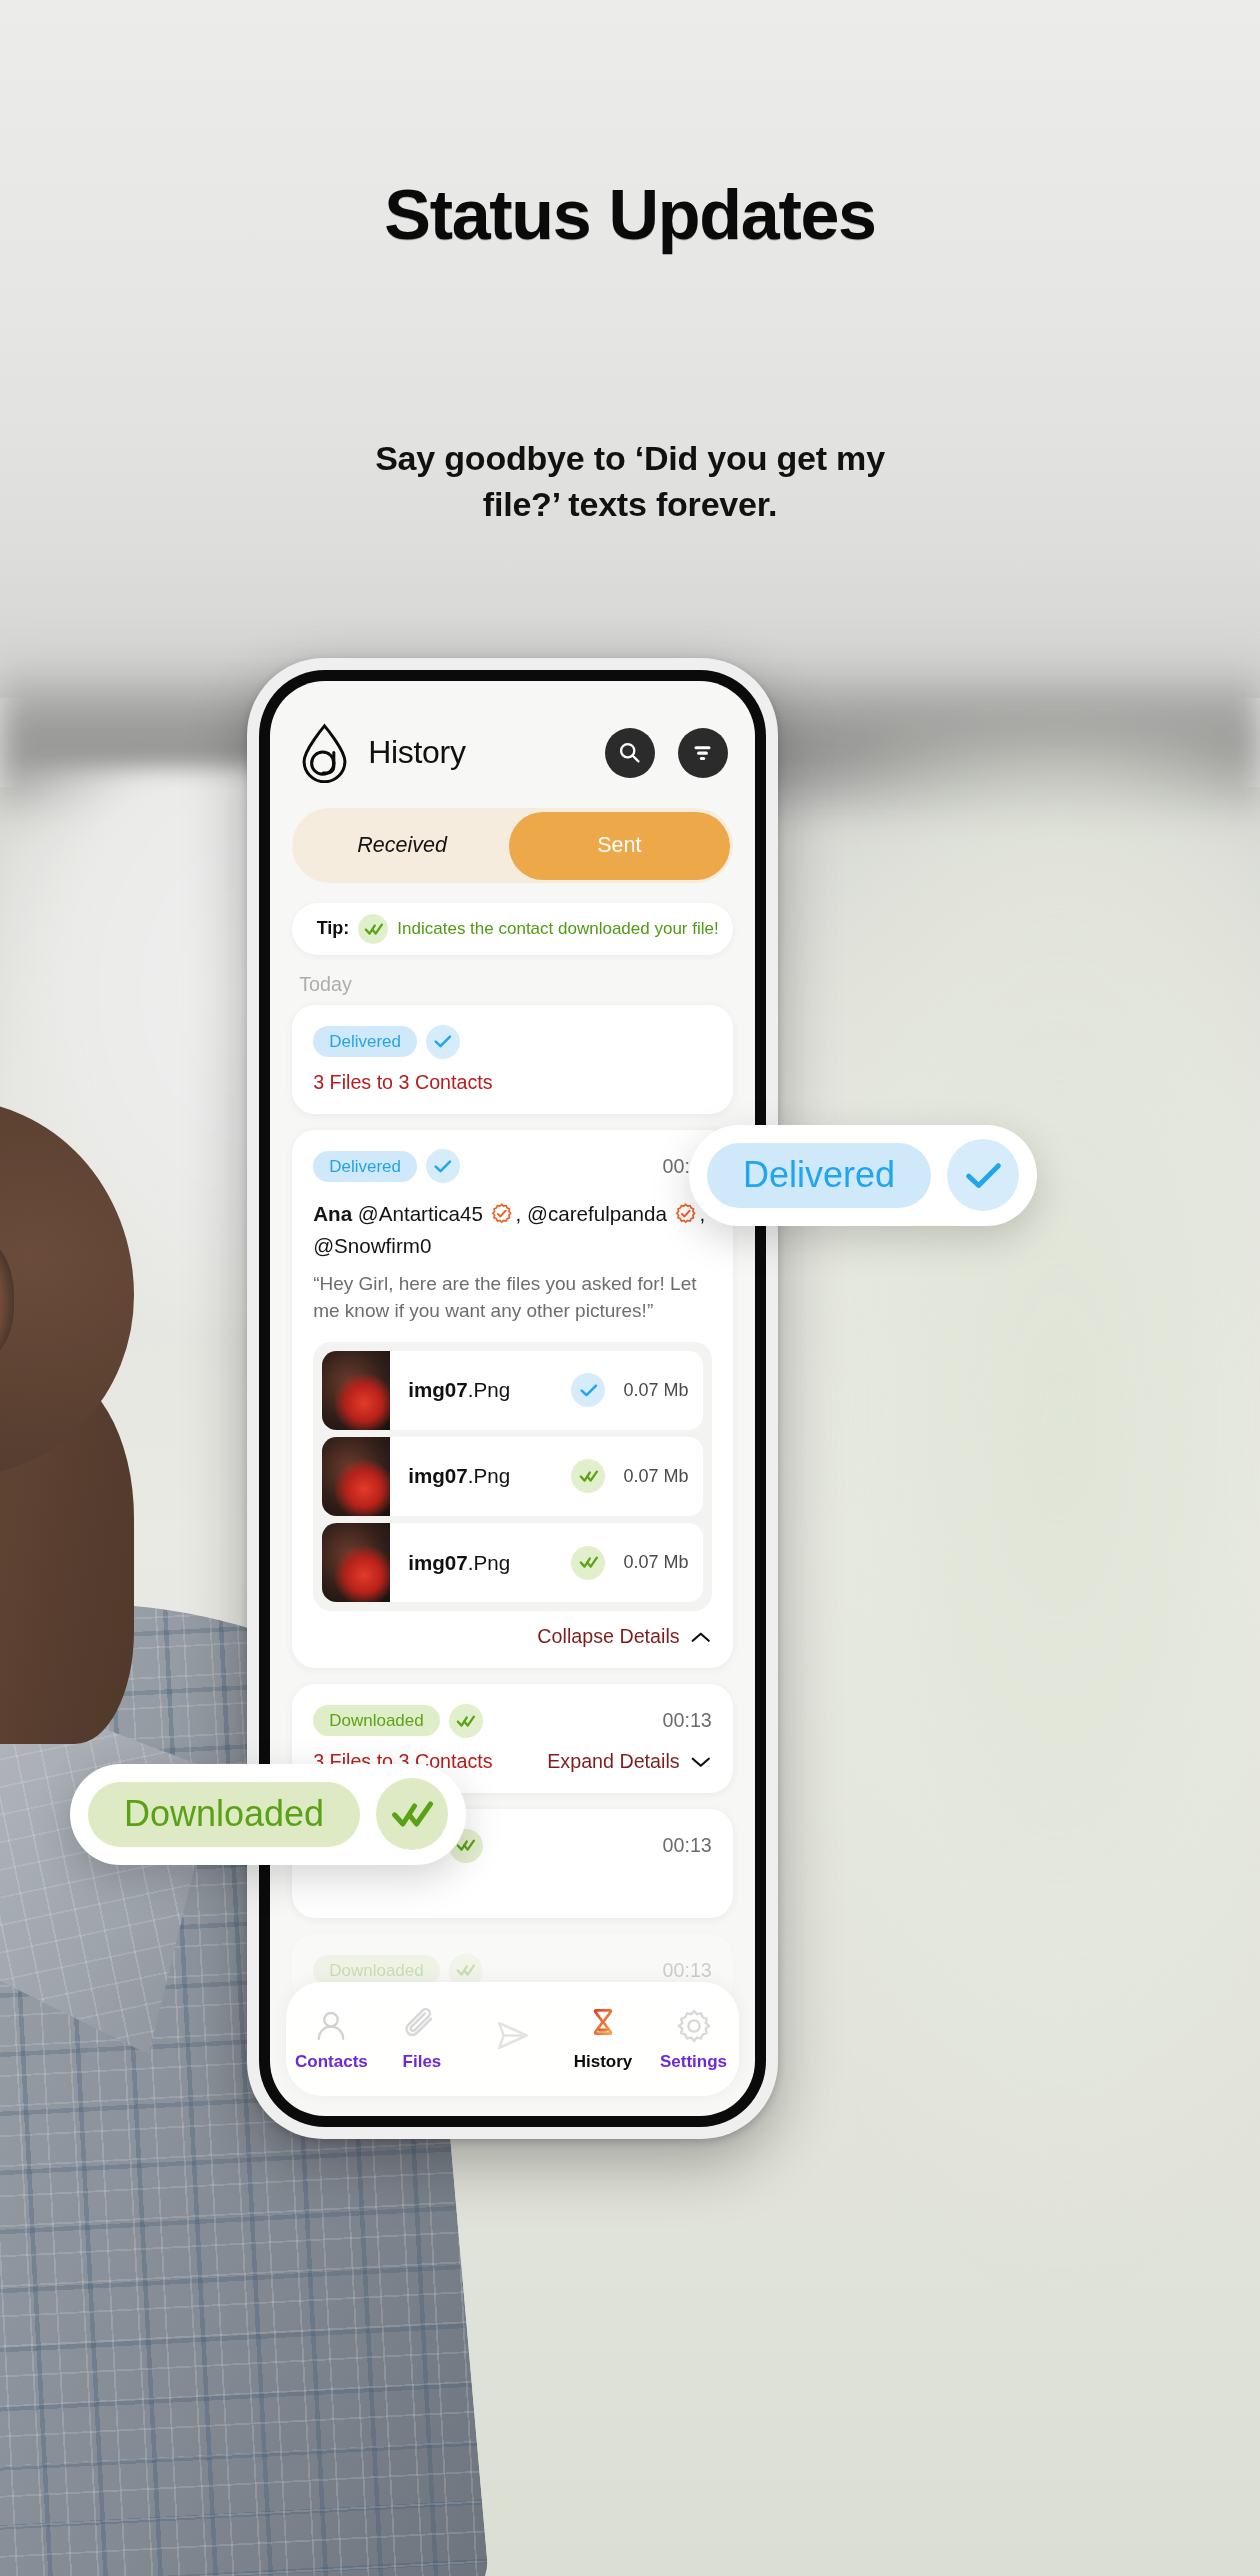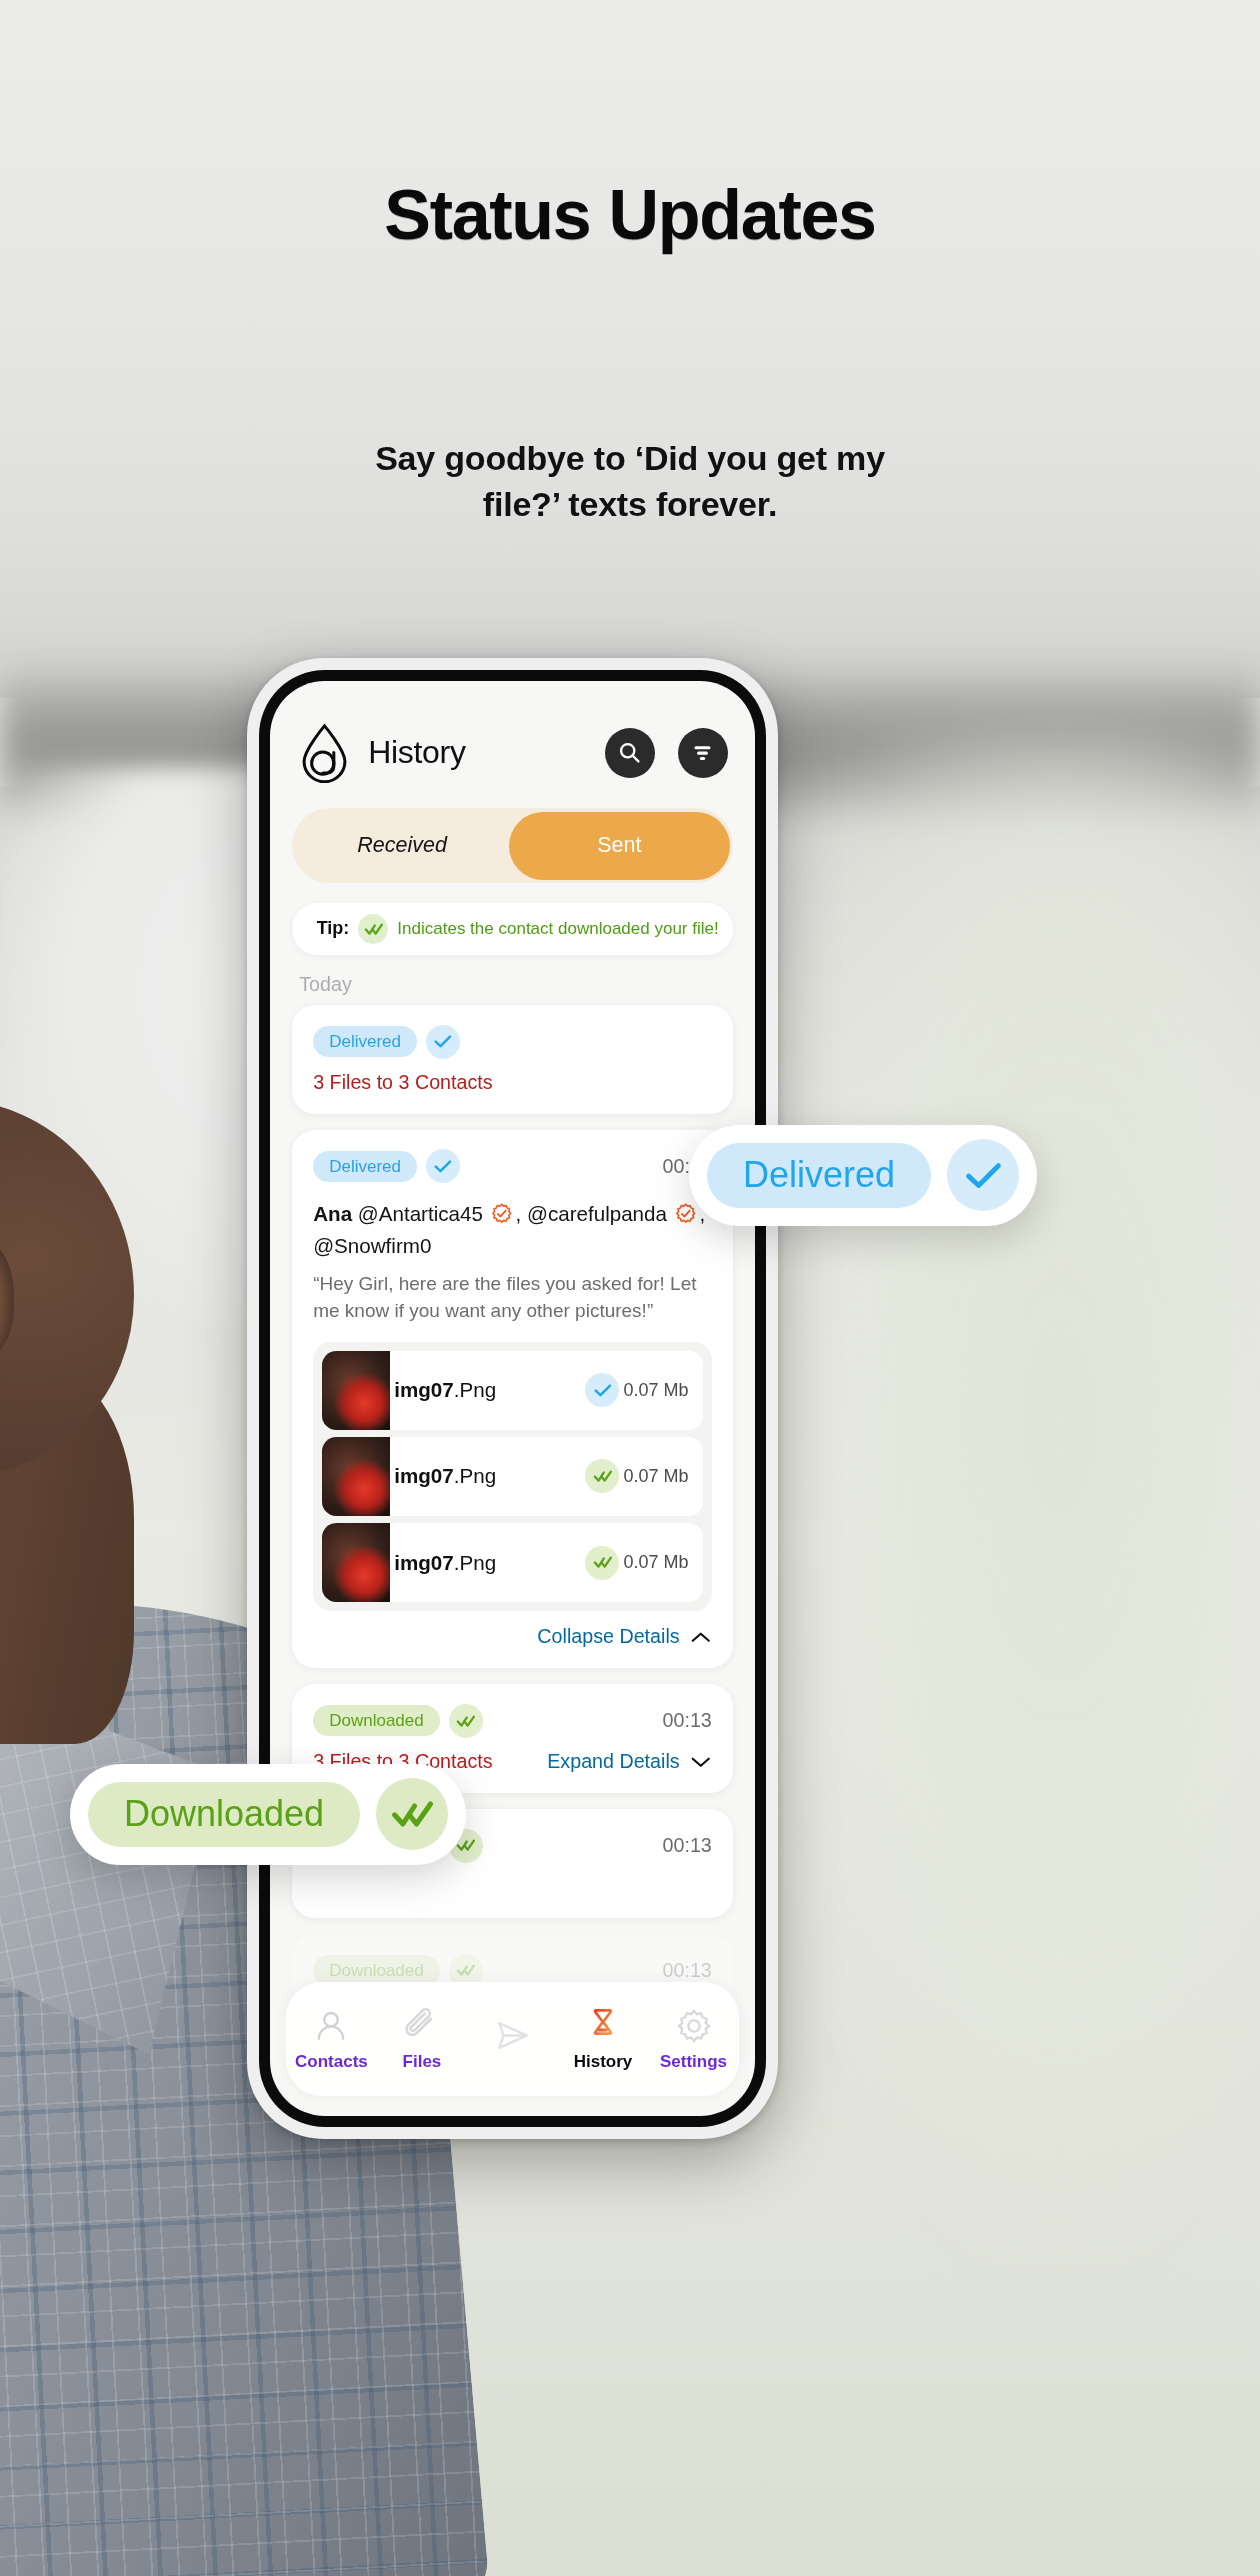--- a/index.html
+++ b/index.html
@@ -193,37 +193,37 @@
   .card-sub { margin-top: 12.5px; font-size: 19.7px; color: #b91c1c; }
 
   .recips { margin-top: 16px; font-size: 20.6px; color: #141414; line-height: 1.42; }
   .recips b { font-weight: 700; }
   .verif { display: inline-block; vertical-align: -2.7px; margin: 0 2.7px; }
   .quote { margin-top: 10.7px; font-size: 19px; color: #6d6d6d; line-height: 1.38; }
 
   .filebox { margin-top: 18px; background: #f3f3f2; border-radius: 18px; padding: 9px; }
   .filerow {
     background: #fff; border-radius: 14.3px; height: 79px;
-    display: flex; align-items: center; gap: 4px;
+    display: flex; align-items: center; gap: 18px;
     padding: 0 14.3px 0 0; margin-bottom: 7.2px; overflow: hidden;
   }
   .filerow:last-child { margin-bottom: 0; }
   .thumb {
     width: 68px; height: 79px; flex: 0 0 auto;
     background:
       radial-gradient(circle at 62% 66%, #e33b2a 0%, #b8221a 26%, rgba(0,0,0,0) 46%),
       radial-gradient(circle at 40% 40%, #6b3b2c 0%, #33201a 55%, #18100c 100%);
   }
   .fname { font-size: 20.6px; color: #111; flex: 1 1 auto; }
   .fname b { font-weight: 700; }
   .fsize { font-size: 18px; color: #4a4a4a; }
 
   .card-foot {
     margin-top: 14.3px; display: flex; align-items: center; justify-content: flex-end;
-    gap: 10.7px; font-size: 19.7px; color: #0369a1; cursor: pointer;
+    gap: 10.7px; font-size: 19.7px; color: #7f1d1d; cursor: pointer;
   }
 
   .card-faded { opacity: 0.30; }
 
   
   .bottom-nav {
     position: absolute; left: 16px; right: 16px; bottom: 19.7px; height: 114px;
     background: rgba(255,255,255,0.90);
     backdrop-filter: blur(6.3px);
     border-radius: 36px;

